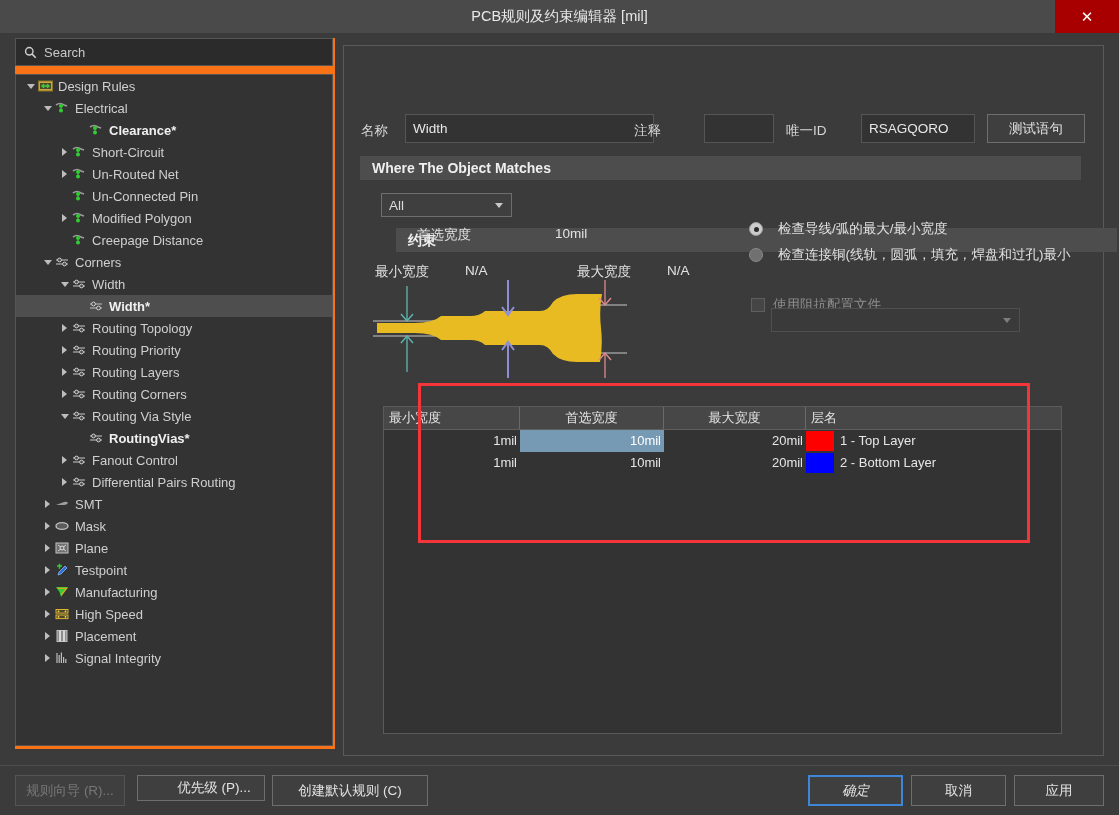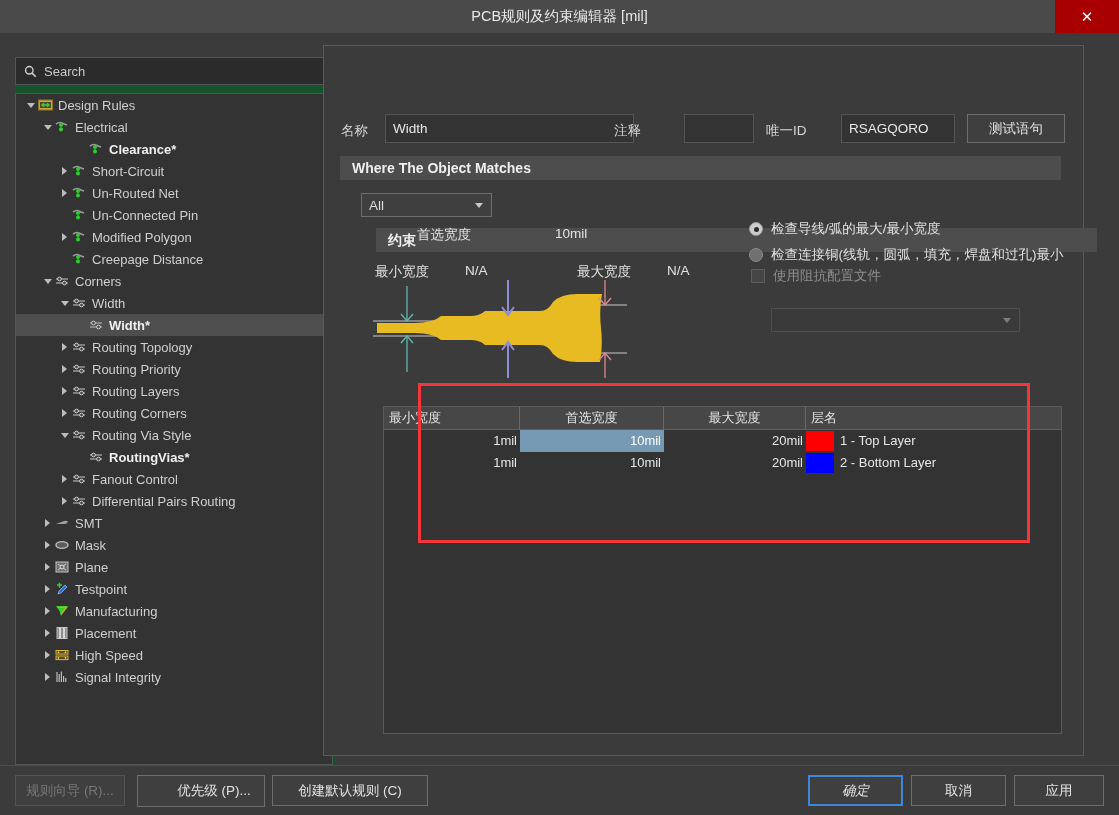--- a/index.html
+++ b/index.html
@@ -11,56 +11,56 @@
     overflow:hidden;user-select:none;
   }
   
   #titlebar{position:absolute;left:0;top:0;width:1119px;height:33px;background:#4a4a4a;}
   #title-text{position:absolute;left:0;top:0;width:1119px;height:33px;line-height:33px;
     text-align:center;color:#e8e8e8;font-size:14.5px;}
   #close-btn{position:absolute;right:0;top:0;width:64px;height:33px;background:#a80000;
     color:#fff;font-size:15px;display:flex;align-items:center;justify-content:center;cursor:pointer;}
 
   
-  #left-panel{position:absolute;left:15px;top:57px;width:320px;height:711px;background:#14532d;}
+  #left-panel{position:absolute;left:15px;top:38px;width:320px;height:711px;background:#f97316;}
   #search-box{position:absolute;left:0;top:0;width:318px;height:28px;background:#2b2b2b;
     border:1px solid #555;box-sizing:border-box;display:flex;align-items:center;padding-left:8px;}
   #search-icon{width:13px;height:13px;margin-right:7px;flex:none;}
   #search-placeholder{color:#c9c9c9;font-size:13px;}
   #tree{position:absolute;left:0;top:36px;width:318px;height:672px;background:#333333;
     border:1px solid #555;box-sizing:border-box;overflow:hidden;}
   .trow{height:22px;display:flex;align-items:center;white-space:nowrap;position:relative;cursor:pointer;}
   .trow.sel{background:#4e4e4e;}
   .twist{width:13px;height:22px;flex:none;display:flex;align-items:center;justify-content:center;}
   .twist i{display:block;width:0;height:0;}
   .twist.closed i{border-left:5px solid #bdbdbd;border-top:4px solid transparent;border-bottom:4px solid transparent;}
   .twist.open i{border-top:5px solid #bdbdbd;border-left:4px solid transparent;border-right:4px solid transparent;}
   .tico{width:17px;height:16px;flex:none;margin-right:4px;display:flex;align-items:center;justify-content:center;}
   .tlbl{color:#cfcfcf;font-size:13px;}
   .trow.bold .tlbl{font-weight:bold;color:#f0f0f0;}
 
   
-  #right-panel{position:absolute;left:323px;top:45px;width:761px;height:711px;background:#3b3b3b;
+  #right-panel{position:absolute;left:343px;top:45px;width:761px;height:711px;background:#3b3b3b;
     border:1px solid #5a5a5a;box-sizing:border-box;}
   .sec-head{position:absolute;background:#4d4d4d;height:24px;line-height:24px;
     font-weight:bold;color:#efefef;padding-left:12px;font-size:14px;box-sizing:border-box;}
   .fld-label{position:absolute;font-size:13.5px;color:#d6d6d6;}
   .txtfield{position:absolute;background:#333;border:1px solid #555;box-sizing:border-box;
     color:#e8e8e8;font-size:13.5px;display:flex;align-items:center;padding-left:7px;cursor:text;}
   .btn{position:absolute;background:#3f3f3f;border:1px solid #6e6e6e;box-sizing:border-box;
     color:#e2e2e2;font-size:13.5px;display:flex;align-items:center;justify-content:center;cursor:pointer;}
   .btn.disabled{color:#777;border-color:#545454;}
   .btn.focus{border:2px solid #3f87d6;font-style:italic;}
   .combo{position:absolute;background:#3f3f3f;border:1px solid #6e6e6e;box-sizing:border-box;
     display:flex;align-items:center;padding-left:7px;color:#dcdcdc;font-size:13.5px;cursor:pointer;}
   .combo .arrow{position:absolute;right:8px;width:0;height:0;
     border-top:5px solid #c8c8c8;border-left:4.5px solid transparent;border-right:4.5px solid transparent;}
   .combo.disabled{border-color:#4f4f4f;background:#3a3a3a;}
 
-  .radio-row{position:absolute;display:flex;align-items:center;cursor:pointer;}
+  .radio-row{position:absolute;display:flex;align-items:center;cursor:pointer;gap:7px;}
   .radio{width:12px;height:12px;border-radius:50%;border:1px solid #9a9a9a;background:#cdcdcd;
     flex:none;margin-right:8px;display:flex;align-items:center;justify-content:center;}
   .radio.off{background:#707070;border-color:#8a8a8a;}
   .radio .dot{width:5px;height:5px;border-radius:50%;background:#2b2b2b;}
   .radio-lbl{font-size:13.5px;color:#e0e0e0;white-space:nowrap;}
 
   #chk-row{position:absolute;display:flex;align-items:center;}
   .chk{width:12px;height:12px;border:1px solid #5f5f5f;background:#454545;flex:none;margin-right:8px;}
   #chk-lbl{font-size:13.5px;color:#8d8d8d;white-space:nowrap;}
 
@@ -420,42 +420,42 @@
           </svg>
         </span>
         <span class="tlbl">Manufacturing</span>
       </div>
       <div class="trow">
         <span class="twist closed" style="margin-left: 25px;">
           <i></i>
         </span>
         <span class="tico">
           <svg width="15" height="14" viewBox="0 0 15 14">
-            <rect x="2" y="1.5" width="10" height="11" fill="#8c8c8c" stroke="#c0c0c0"></rect>
-            <rect x="4" y="1.5" width="2" height="11" fill="#d6d6d6"></rect>
-            <rect x="8" y="1.5" width="2" height="11" fill="#d6d6d6"></rect>
-          </svg>
-        </span>
-        <span class="tlbl">Placement</span>
-      </div>
-      <div class="trow">
-        <span class="twist closed" style="margin-left: 25px;">
-          <i></i>
-        </span>
-        <span class="tico">
-          <svg width="15" height="14" viewBox="0 0 15 14">
             <rect x="1" y="2.5" width="12" height="3.6" fill="#4a4a2a" stroke="#e0b431"></rect>
             <rect x="1" y="8" width="12" height="3.6" fill="#4a4a2a" stroke="#e0b431"></rect>
             <circle cx="3.5" cy="4.3" r="0.9" fill="#ffd95e"></circle>
             <circle cx="10.5" cy="4.3" r="0.9" fill="#ffd95e"></circle>
             <circle cx="3.5" cy="9.8" r="0.9" fill="#ffd95e"></circle>
             <circle cx="10.5" cy="9.8" r="0.9" fill="#ffd95e"></circle>
           </svg>
         </span>
         <span class="tlbl">High Speed</span>
+      </div>
+      <div class="trow">
+        <span class="twist closed" style="margin-left: 25px;">
+          <i></i>
+        </span>
+        <span class="tico">
+          <svg width="15" height="14" viewBox="0 0 15 14">
+            <rect x="2" y="1.5" width="10" height="11" fill="#8c8c8c" stroke="#c0c0c0"></rect>
+            <rect x="4" y="1.5" width="2" height="11" fill="#d6d6d6"></rect>
+            <rect x="8" y="1.5" width="2" height="11" fill="#d6d6d6"></rect>
+          </svg>
+        </span>
+        <span class="tlbl">Placement</span>
       </div>
       <div class="trow">
         <span class="twist closed" style="margin-left: 25px;">
           <i></i>
         </span>
         <span class="tico">
           <svg width="15" height="14" viewBox="0 0 15 14">
             <g stroke="#bdbdbd" stroke-width="1.2">
               <line x1="2" y1="2" x2="2" y2="12"></line>
               <line x1="4.2" y1="4" x2="4.2" y2="12"></line>
@@ -533,21 +533,21 @@
       <i class="dot"></i>
     </span>
   <span class="radio-lbl">检查导线/弧的最大/最小宽度</span>
 </div>
 <div style="position:absolute;left:749px;top:246px;width:331px;height:22px;overflow:hidden;">
   <div class="radio-row" style="left:0;top:0;">
     <span class="radio off"></span>
     <span class="radio-lbl">检查连接铜(线轨，圆弧，填充，焊盘和过孔)最小</span>
   </div>
 </div>
-<div id="chk-row" style="left:751px;top:267px;justify-content:space-between;">
+<div id="chk-row" style="left:751px;top:296px;justify-content:space-between;">
   <span class="chk"></span>
   <span id="chk-lbl">使用阻抗配置文件</span>
 </div>
 <div class="combo disabled" style="left:771px;top:308px;width:249px;height:24px;">
   <span></span>
   <i class="arrow" style="border-top-color:#7d7d7d;"></i>
 </div>
 
 <div id="grid-wrap">
   <div id="grid-head">
@@ -570,18 +570,18 @@
         <div class="gc num" style="width: 142px;">20mil</div>
         <div class="swatch" style="background: rgb(0, 0, 255);"></div>
         <div class="gc layer" style="width: 200px;">2 - Bottom Layer</div>
       </div>
     </div>
 </div>
 <div id="redbox"></div>
 
 <div id="footer">
   <div class="btn disabled" style="left:15px;top:9px;width:110px;height:31px;">规则向导 (R)...</div>
-  <div class="btn" style="left:137px;top:9px;width:128px;height:32px;padding-left:26px;">优先级 (P)...</div>
+  <div class="btn" style="left:137px;top:9px;width:128px;height:26px;padding-left:26px;">优先级 (P)...</div>
   <div class="btn" style="left:272px;top:9px;width:156px;height:31px;">创建默认规则 (C)</div>
   <div class="btn focus" style="left:808px;top:9px;width:95px;height:31px;">确定</div>
   <div class="btn" style="left:911px;top:9px;width:95px;height:31px;">取消</div>
   <div class="btn" style="left:1014px;top:9px;width:90px;height:31px;">应用</div>
 </div>
 
 </body></html>

